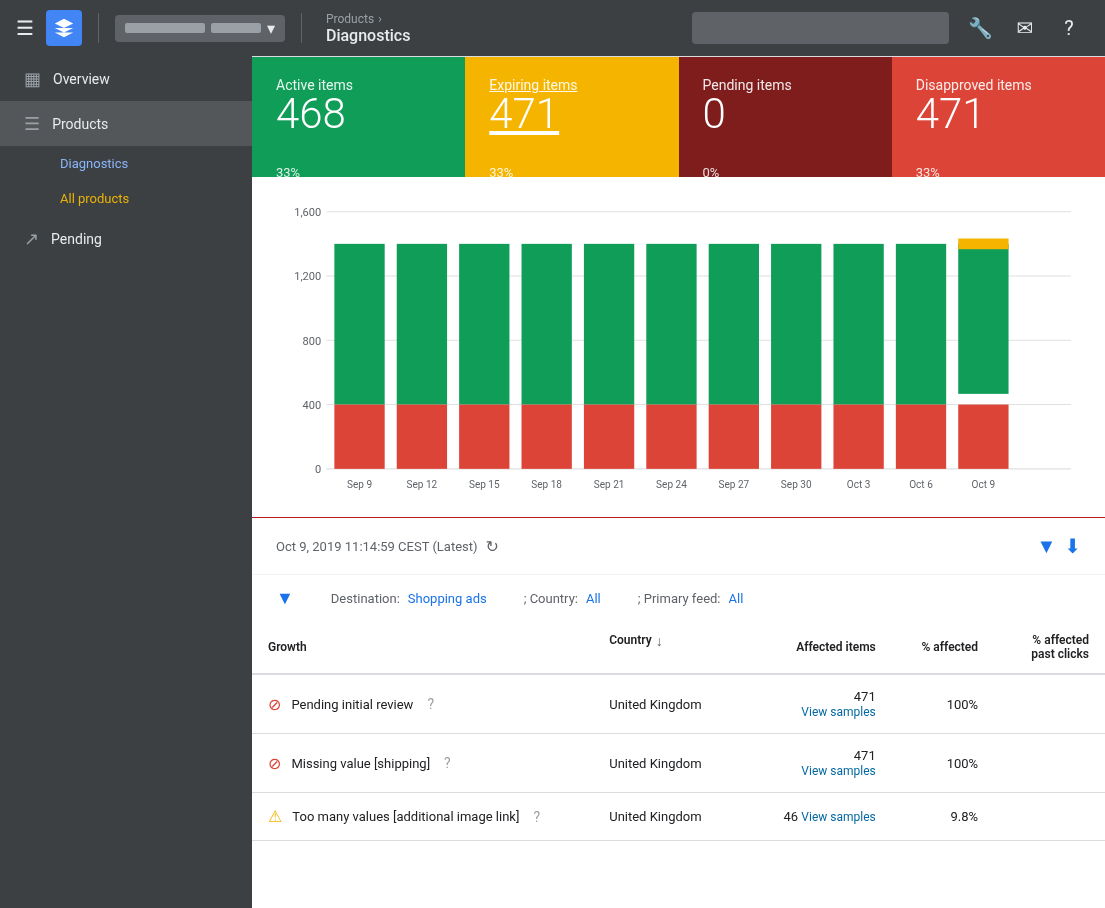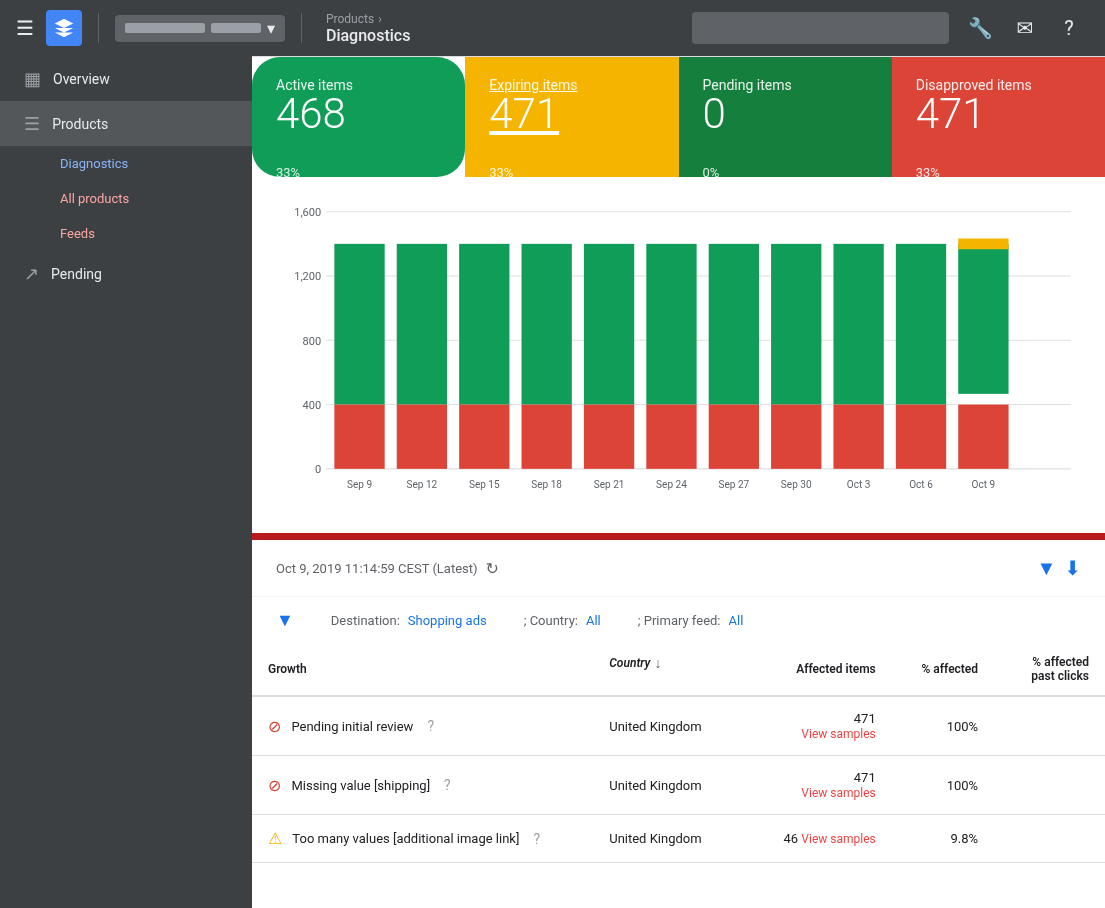--- a/index.html
+++ b/index.html
@@ -34,49 +34,49 @@
 
     
     .main-layout { display: flex; flex: 1; overflow: hidden; }
 
     
     .sidebar { width: 252px; background: #3c4043; flex-shrink: 0; overflow-y: auto; }
     .sidebar-item { display: flex; align-items: center; gap: 12px; padding: 12px 24px; color: #e8eaed; cursor: pointer; font-size: 14px; }
     .sidebar-item.active { background: rgba(255,255,255,0.12); }
     .sidebar-item-icon { font-size: 18px; color: #9aa0a6; }
     .sidebar-item-label { color: #e8eaed; }
-    .sidebar-sub-item { padding: 10px 24px 10px 60px; color: #fca5a5; cursor: pointer; font-size: 13px; }
+    .sidebar-sub-item { padding: 10px 24px 10px 60px; color: #eab308; cursor: pointer; font-size: 13px; }
     .sidebar-sub-item.active { color: #8ab4f8; }
 
     
     .content { flex: 1; overflow-y: auto; background: #fff; }
 
     
     .tabs { display: flex; border-bottom: 1px solid #dadce0; background: #fff; padding: 0 24px; }
     .tab { padding: 16px 16px 14px; font-size: 13px; font-weight: 500; color: #5f6368; cursor: pointer; border-bottom: 3px solid transparent; margin-bottom: -1px; letter-spacing: 0.5px; text-transform: uppercase; }
     .tab.active { color: #1a73e8; border-bottom-color: #1a73e8; }
 
     
     .stats-row { display: flex; height: 120px; }
     .stat-card { flex: 1; padding: 20px 24px; color: #fff; display: flex; flex-direction: column; justify-content: space-between; }
-    .stat-card.green { background: #0f9d58; border-radius: 28px; }
+    .stat-card.green { background: #0f9d58; }
     .stat-card.orange { background: #f4b400; text-decoration: underline; }
-    .stat-card.blue { background: #15803d; }
+    .stat-card.blue { background: #7f1d1d; }
     .stat-card.red { background: #db4437; }
     .stat-label { font-size: 14px; opacity: 0.9; }
     .stat-value { font-size: 42px; font-weight: 300; line-height: 1; }
     .stat-percent { font-size: 13px; opacity: 0.85; margin-top: 30px; }
 
     
     .chart-container { padding: 24px 24px 16px; background: #fff; }
     .chart-wrapper { position: relative; height: 300px; width: 100%; }
     .chart-svg { width: 100%; height: 100%; }
 
     
-    .filter-bar { padding: 16px 24px; border-top: 7px solid #b91c1c; background: #fff; display: flex; align-items: center; justify-content: space-between; margin-top: 16px; }
+    .filter-bar { padding: 16px 24px; border-top: 1px solid #b91c1c; background: #fff; display: flex; align-items: center; justify-content: space-between; }
     .filter-timestamp { display: flex; align-items: center; gap: 8px; color: #5f6368; font-size: 13px; }
     .refresh-icon { color: #5f6368; cursor: pointer; font-size: 16px; }
     .filter-icons { display: flex; gap: 8px; }
     .filter-icon-btn { color: #1a73e8; font-size: 20px; cursor: pointer; }
 
     
     .filter-chips { padding: 12px 24px; background: #fff; display: flex; align-items: center; gap: 8px; border-top: 1px solid #f1f3f4; }
     .filter-funnel { color: #1a73e8; font-size: 18px; }
     .filter-chip-text { color: #5f6368; font-size: 13px; padding-left: 29px; }
     .filter-chip-link { color: #1a73e8; font-size: 13px; cursor: pointer; }
@@ -88,21 +88,21 @@
     .table th { padding: 12px 16px; text-align: left; font-size: 12px; font-weight: 600; color: #202124; background: #fff; }
     .table th.right { text-align: right; }
     .table tbody tr { border-bottom: 1px solid #dadce0; }
     .table td { padding: 14px 16px; font-size: 13px; color: #202124; vertical-align: middle; }
     .table td.right { text-align: right; }
     .issue-icon-error { color: #db4437; font-size: 16px; }
     .issue-icon-warning { color: #f4b400; font-size: 16px; }
     .issue-cell { display: flex; align-items: center; gap: 10px; }
     .issue-name { color: #202124; }
     .help-icon { color: #9aa0a6; font-size: 14px; cursor: pointer; margin-left: 4px; }
-    .view-samples-link { color: #ef4444; cursor: pointer; font-size: 12px; white-space: nowrap; }
+    .view-samples-link { color: #0369a1; cursor: pointer; font-size: 12px; white-space: nowrap; }
     .sort-icon { color: #5f6368; font-size: 14px; }
     .col-issue { width: 40%; }
     .col-country { width: 20%; }
     .col-affected { width: 15%; text-align: right; }
     .col-pct { width: 12%; text-align: right; }
     .col-pct-past { width: 13%; text-align: right; }
   </style>
 </head>
 <body>
 
@@ -148,23 +148,20 @@
     <div class="sidebar-item active">
       <span class="sidebar-item-icon">☰</span>
       <span class="sidebar-item-label">Products</span>
     </div>
     <div class="sidebar-sub-item active">
       <span>Diagnostics</span>
     </div>
     <div class="sidebar-sub-item">
       <span>All products</span>
     </div>
-    <div class="sidebar-sub-item">
-      <span>Feeds</span>
-    </div>
     <div class="sidebar-item">
       <span class="sidebar-item-icon">↗</span>
       <span class="sidebar-item-label">Pending</span>
     </div>
   </aside>
 
   <main class="content">
 
     <div class="tabs">
     </div>
@@ -278,21 +275,21 @@
       <span class="filter-chip-link">All</span>
     </div>
 
     <div class="table-container">
       <table class="table">
         <thead>
           <tr>
             <th class="col-issue">
               <span>Growth</span>
             </th>
-            <th class="col-country" style="display:flex;align-items:center;gap:4px;font-style:italic;">
+            <th class="col-country" style="display:flex;align-items:flex-start;gap:4px;">
               <span>Country</span>
               <span class="sort-icon">↓</span>
             </th>
             <th class="col-affected right">
               <span>Affected items</span>
             </th>
             <th class="col-pct right">
               <span>% affected</span>
             </th>
             <th class="col-pct-past right">

